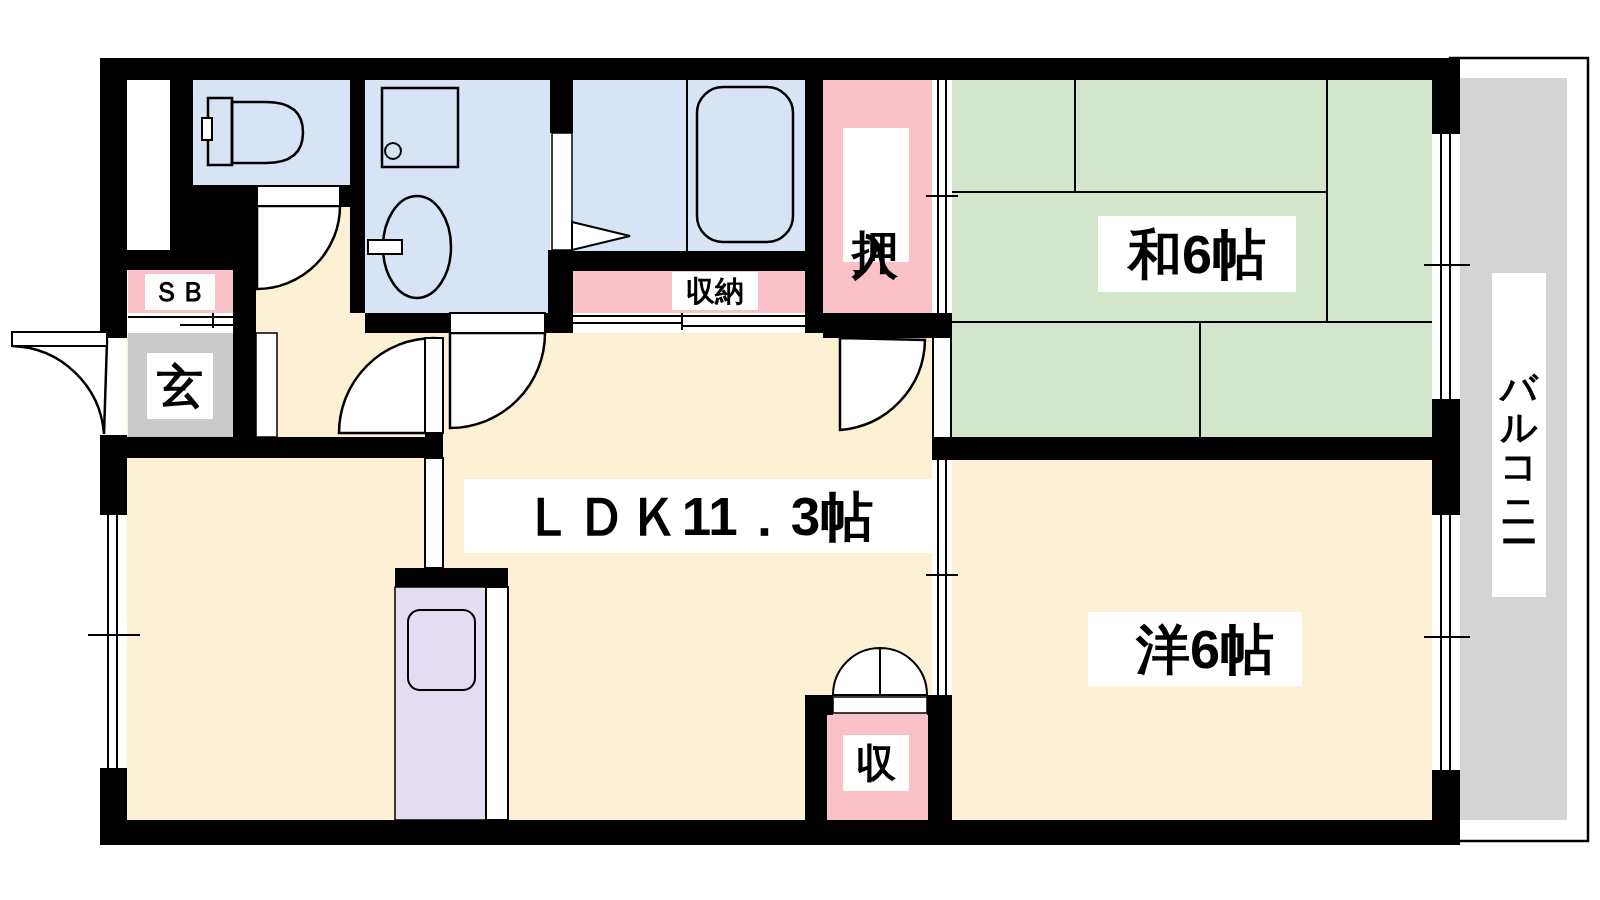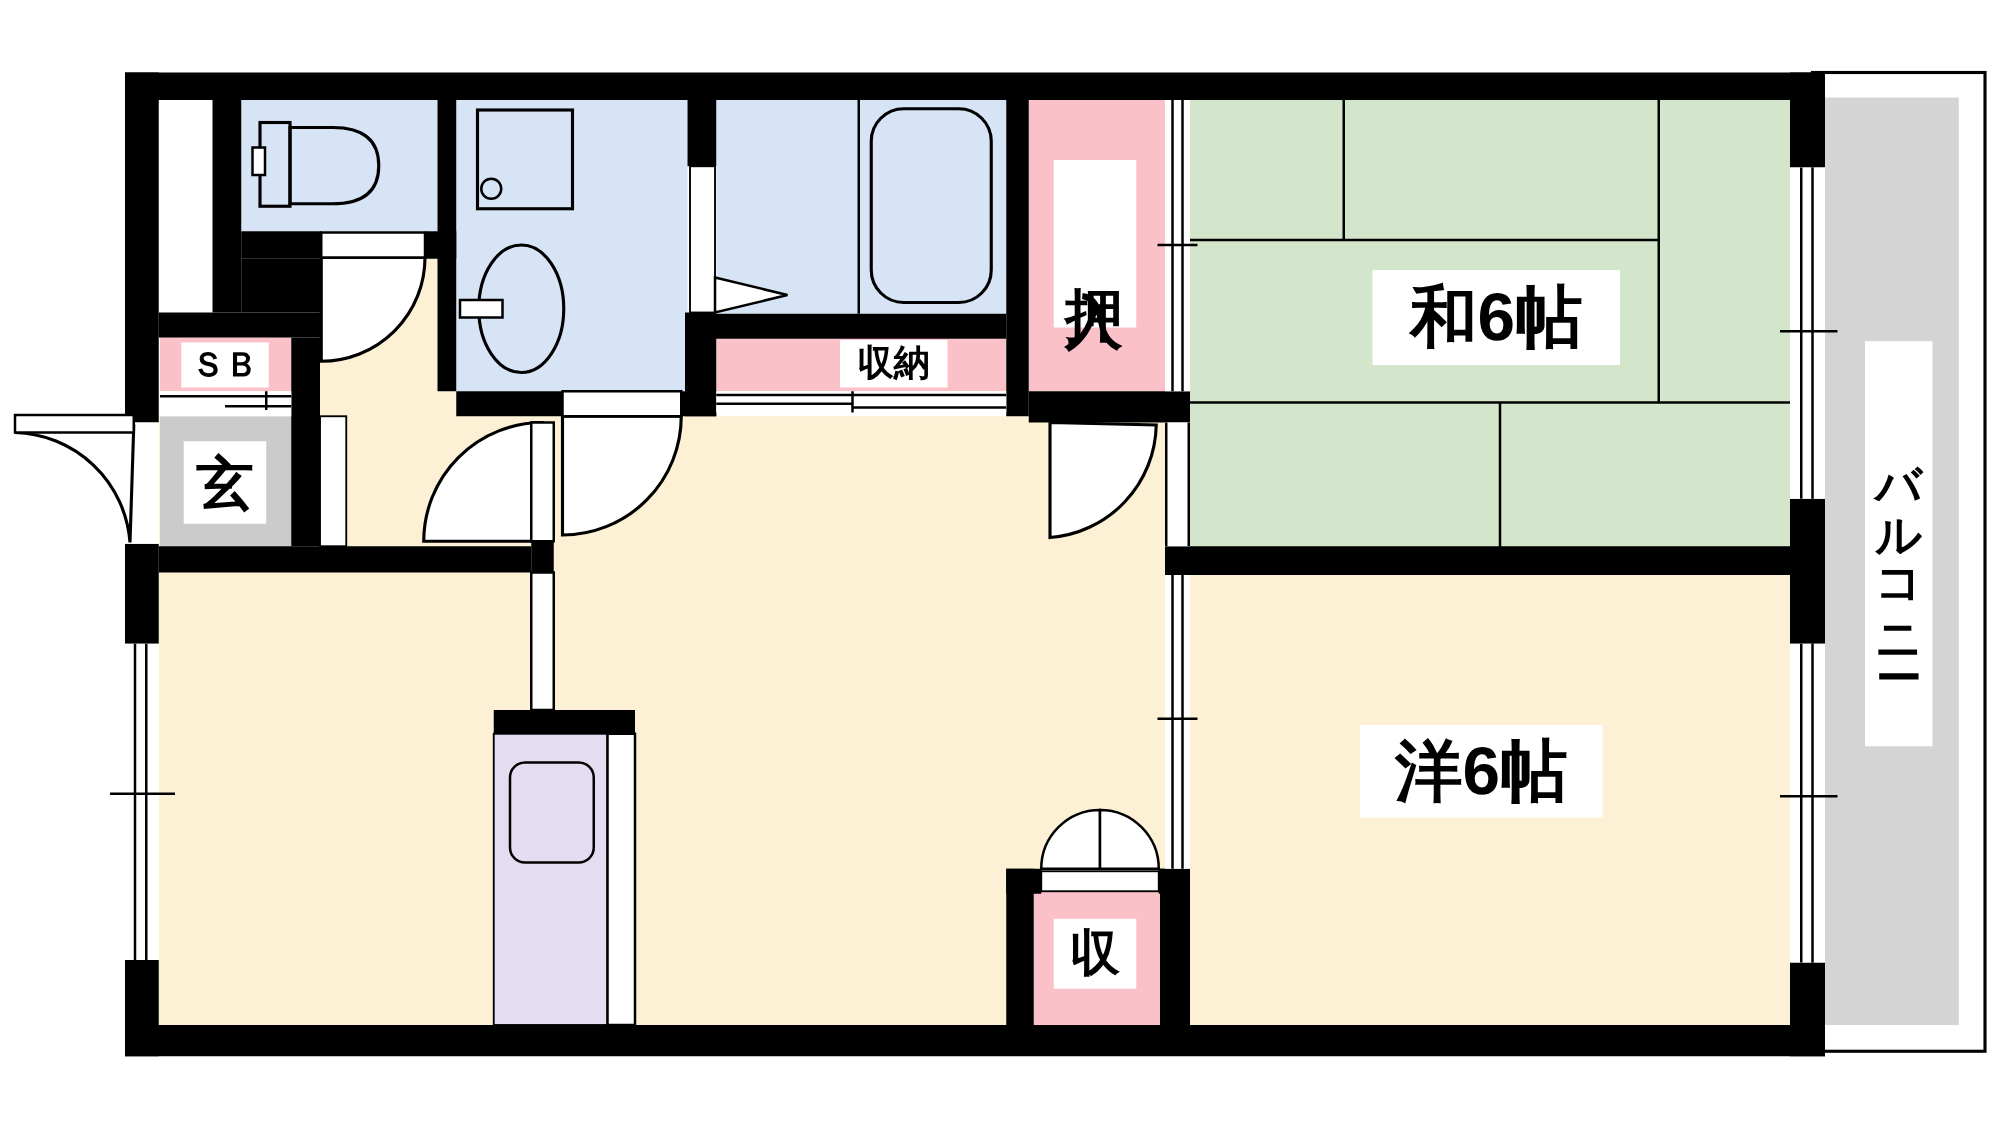--- a/index.html
+++ b/index.html
@@ -192,20 +192,21 @@
 <div class="lbl" style="left:145px;top:274px;width:70px;height:36px;font-size:27px;">ＳＢ</div>
 
 <div class="lbl" style="left:147px;top:353px;width:66px;height:66px;font-size:46px;">玄</div>
 
 <div class="lbl" style="left:648px;top:272px;width:86px;height:38px;font-size:29px;margin-left:24px;">収納</div>
 
 <div class="lbl vert" style="left:843px;top:128px;width:66px;height:134px;font-size:46px;">押入</div>
 
 <div class="lbl" style="left:1098px;top:216px;width:198px;height:76px;font-size:54px;">和6帖</div>
 
-
-<div class="lbl" style="left:1088px;top:580px;width:194px;height:74px;font-size:54px;">洋6帖</div>
+<div class="lbl" style="left:464px;top:479px;width:468px;height:74px;font-size:53px;">ＬＤＫ11．3帖</div>
+
+<div class="lbl" style="left:1088px;top:612px;width:194px;height:74px;font-size:54px;padding-left:20px;">洋6帖</div>
 
 <div class="lbl" style="left:843px;top:735px;width:66px;height:56px;font-size:40px;">収</div>
 
 <div class="lbl vert" style="left:1492px;top:273px;width:54px;height:324px;font-size:37px;">バルコニー</div>
 
 </div>
 
 </body></html>

